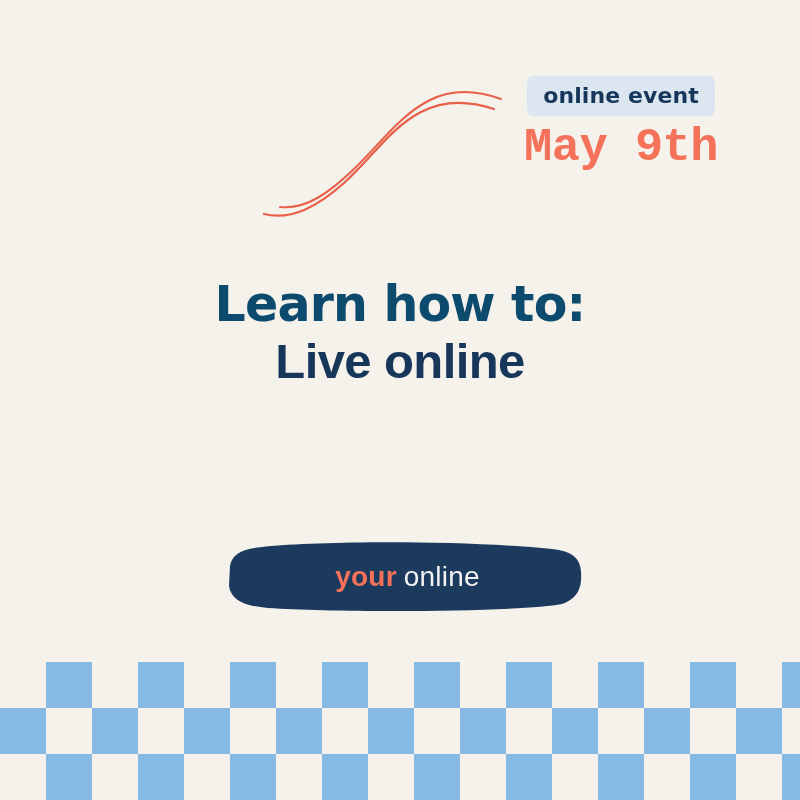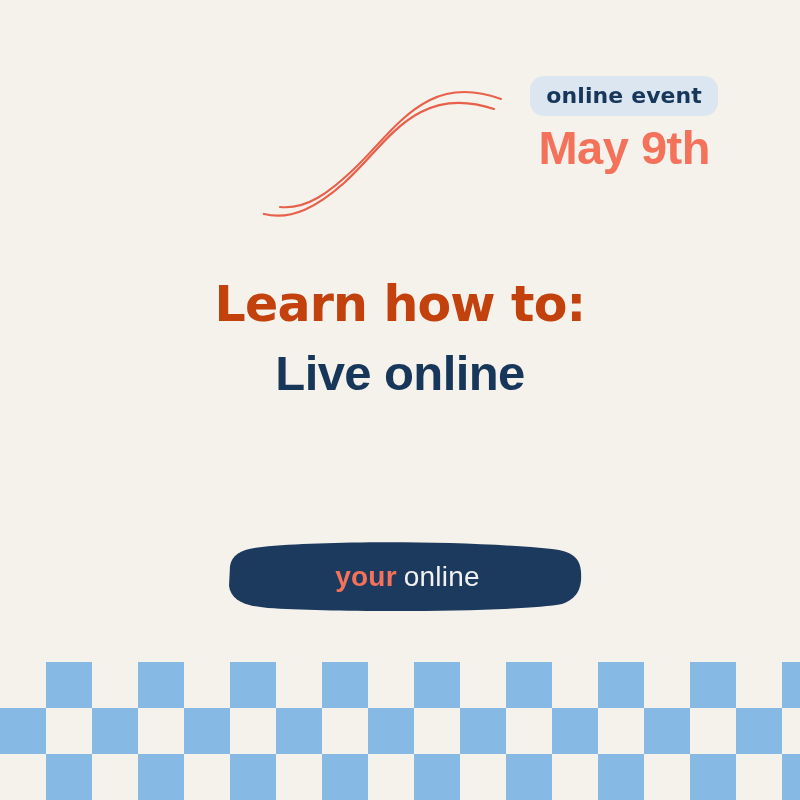--- a/index.html
+++ b/index.html
@@ -93,51 +93,51 @@
   }
   .badge {
     display: inline-block;
     background: #dce6f0;
     color: #16365a;
     font-family: "DejaVu Sans", sans-serif;
     font-weight: bold;
     font-size: 22px;
     letter-spacing: 0.1px;
     padding: 7px 16px 8px 16px;
-    border-radius: 14px;
+    border-radius: 6px;
     white-space: nowrap;
   }
   .event-date {
     margin-top: 7px;
     color: #f4715a;
-    font-family: Liberation Sans, sans-serif;
+    font-family: Liberation Mono, monospace;
     font-weight: bold;
     font-size: 47px;
     letter-spacing: -0.5px;
     white-space: nowrap;
     line-height: 1.05;
   }
 
   
   .headline {
     position: absolute;
     left: 0;
     top: 278px;
     width: 800px;
     text-align: center;
   }
   .headline-lead {
     display: block;
-    color: #c2410c;
+    color: #0c4a6e;
     font-family: "DejaVu Sans", sans-serif;
     font-weight: bold;
     font-size: 49px;
     letter-spacing: -0.8px;
     line-height: 1.12;
-    margin-bottom: 14px;
+    margin-bottom: 2px;
   }
   .headline-item {
     display: block;
     color: #16365a;
     font-family: "Liberation Sans", sans-serif;
     font-weight: bold;
     font-size: 49px;
     letter-spacing: -0.6px;
     line-height: 1.08;
   }

